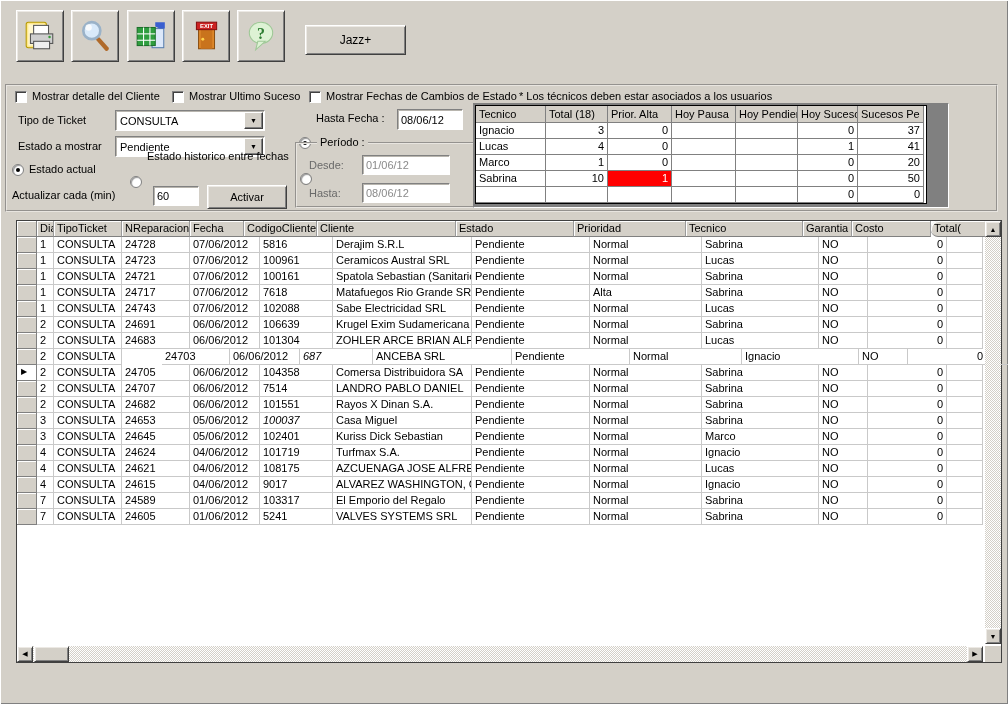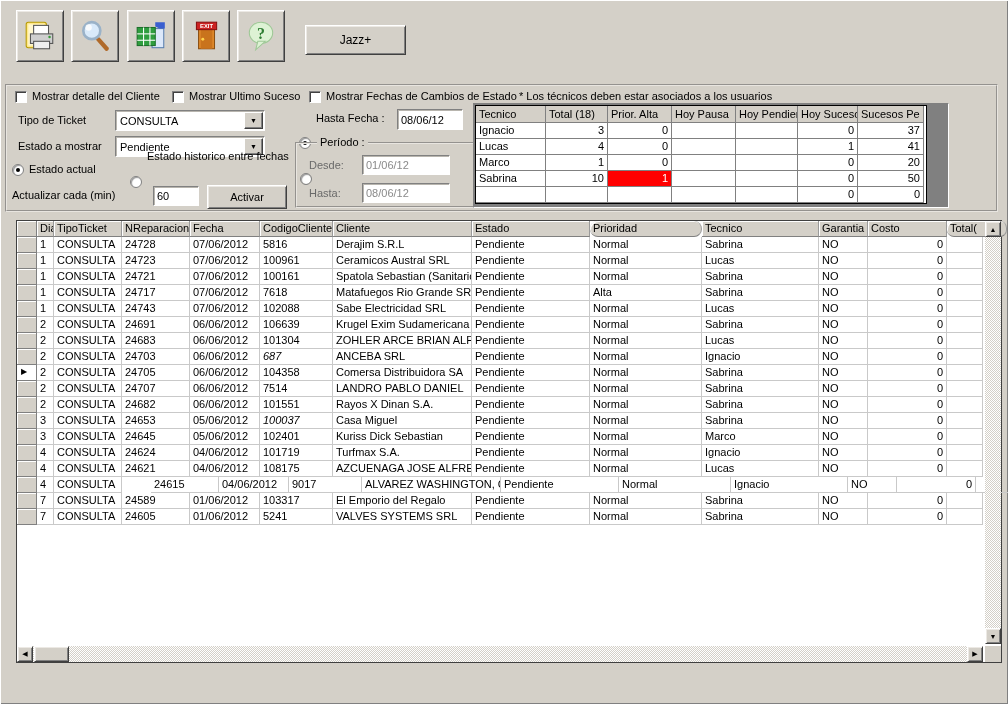--- a/index.html
+++ b/index.html
@@ -228,25 +228,25 @@
     </div>
   </div>
 
   <div id="main-grid" class="abs" style="left:16px;top:220px;width:984px;height:441px;">
     <div id="mg-header" style="position:absolute;left:0;top:0;">
         <div class="mrow">
           <div class="msel" style="width: 20px;"></div>
           <div class="mhc" style="width: 17px;">Dia</div>
           <div class="mhc" style="width: 68px;">TipoTicket</div>
           <div class="mhc" style="width: 68px;">NReparacion</div>
-          <div class="mhc" style="width: 70px;">Fecha</div>
+          <div class="mhc" style="width: 54px;">Fecha</div>
           <div class="mhc" style="width: 73px;">CodigoCliente</div>
           <div class="mhc" style="width: 139px;">Cliente</div>
           <div class="mhc" style="width: 118px;">Estado</div>
-          <div class="mhc" style="width: 112px; border-radius: 8px;">Prioridad</div>
+          <div class="mhc" style="width: 112px;">Prioridad</div>
           <div class="mhc" style="width: 117px;">Tecnico</div>
           <div class="mhc" style="width: 49px;">Garantia</div>
           <div class="mhc" style="width: 79px;">Costo</div>
           <div class="mhc" style="width: 60px; border-radius: 7px;">Total(</div>
         </div>
       </div>
     <div id="mg-body" style="position:absolute;left:0;top:16px;">
         <div class="mrow">
           <div class="msel" style="width: 20px;"></div>
           <div class="mcell" style="width: 17px;">1</div>
@@ -349,21 +349,21 @@
           <div class="mcell" style="width: 112px;">Normal</div>
           <div class="mcell" style="width: 117px;">Lucas</div>
           <div class="mcell" style="width: 49px;">NO</div>
           <div class="mcell num" style="width: 79px;">0</div>
           <div class="mcell" style="width: 36px;"></div>
         </div>
         <div class="mrow">
           <div class="msel" style="width: 20px;"></div>
           <div class="mcell" style="width: 17px;">2</div>
           <div class="mcell" style="width: 68px;">CONSULTA</div>
-          <div class="mcell" style="width: 68px;">24703</div>
+          <div class="mcell" style="width: 68px; margin-left: 40px;">24703</div>
           <div class="mcell" style="width: 70px;">06/06/2012</div>
           <div class="mcell" style="width: 73px; font-style: italic;">687</div>
           <div class="mcell" style="width: 139px;">ANCEBA SRL</div>
           <div class="mcell" style="width: 118px;">Pendiente</div>
           <div class="mcell" style="width: 112px;">Normal</div>
           <div class="mcell" style="width: 117px;">Ignacio</div>
           <div class="mcell" style="width: 49px;">NO</div>
           <div class="mcell num" style="width: 79px;">0</div>
           <div class="mcell" style="width: 36px;"></div>
         </div>
@@ -469,21 +469,21 @@
           <div class="mcell" style="width: 112px;">Normal</div>
           <div class="mcell" style="width: 117px;">Lucas</div>
           <div class="mcell" style="width: 49px;">NO</div>
           <div class="mcell num" style="width: 79px;">0</div>
           <div class="mcell" style="width: 36px;"></div>
         </div>
         <div class="mrow">
           <div class="msel" style="width: 20px;"></div>
           <div class="mcell" style="width: 17px;">4</div>
           <div class="mcell" style="width: 68px;">CONSULTA</div>
-          <div class="mcell" style="width: 68px; margin-left: 29px;">24615</div>
+          <div class="mcell" style="width: 68px;">24615</div>
           <div class="mcell" style="width: 70px;">04/06/2012</div>
           <div class="mcell" style="width: 73px;">9017</div>
           <div class="mcell" style="width: 139px;">ALVAREZ WASHINGTON, C</div>
           <div class="mcell" style="width: 118px;">Pendiente</div>
           <div class="mcell" style="width: 112px;">Normal</div>
           <div class="mcell" style="width: 117px;">Ignacio</div>
           <div class="mcell" style="width: 49px;">NO</div>
           <div class="mcell num" style="width: 79px;">0</div>
           <div class="mcell" style="width: 36px;"></div>
         </div>

